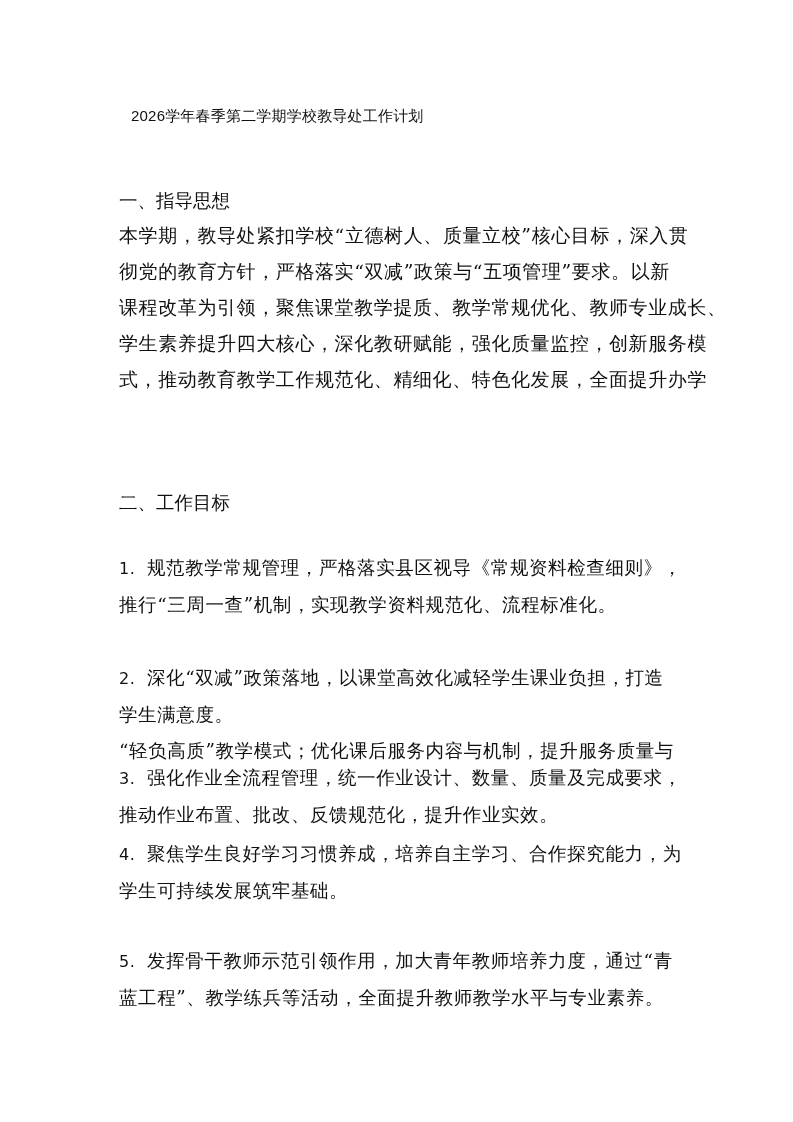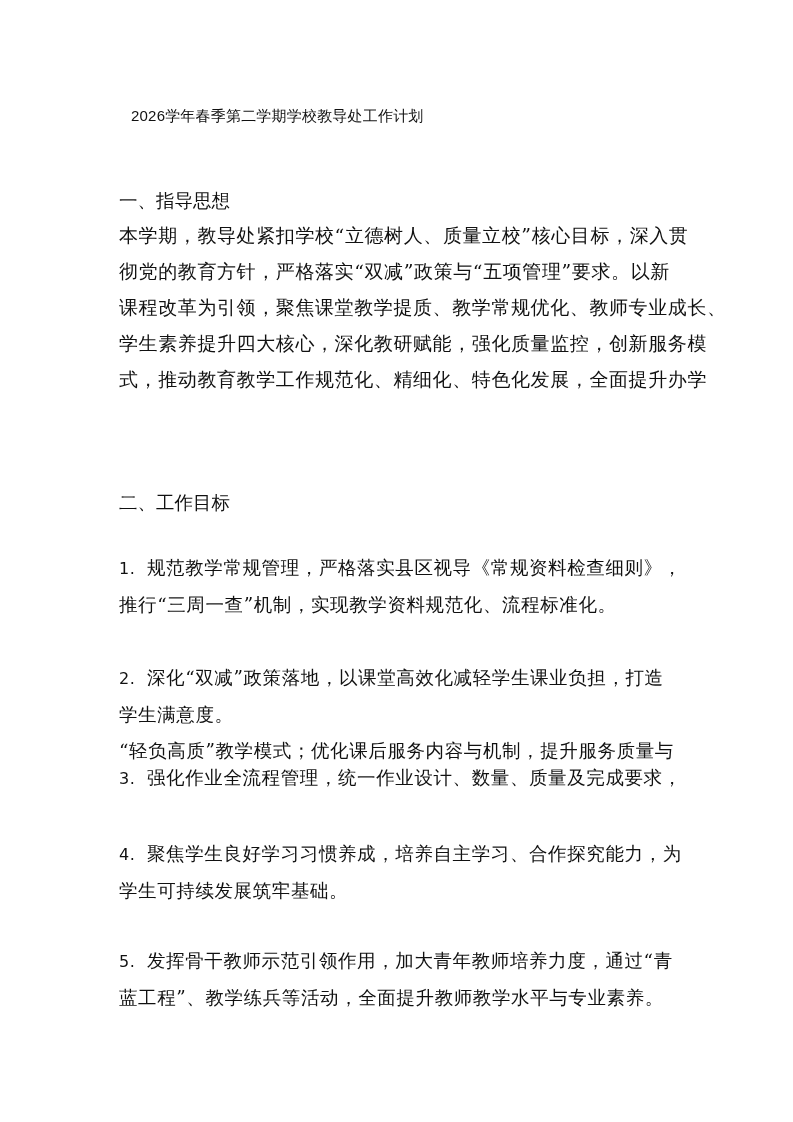--- a/index.html
+++ b/index.html
@@ -87,20 +87,21 @@
   </div>
 
   <div class="item" style="top:660px;">
     <span class="line"><span class="num">2.</span><span>深化“双减”政策落地，以课堂高效化减轻学生课业负担，打造</span></span>
     <span class="line">学生满意度。</span>
     <span class="line">“轻负高质”教学模式；优化课后服务内容与机制，提升服务质量与</span>
   </div>
 
   <div class="item" style="top:760px;">
     <span class="line"><span class="num">3.</span><span>强化作业全流程管理，统一作业设计、数量、质量及完成要求，</span></span>
+    <span class="line">推动作业布置、批改、反馈规范化，提升作业实效。</span>
   </div>
 
   <div class="item" style="top:836px;">
     <span class="line"><span class="num">4.</span><span>聚焦学生良好学习习惯养成，培养自主学习、合作探究能力，为</span></span>
     <span class="line">学生可持续发展筑牢基础。</span>
   </div>
 
   <div class="item" style="top:924px;margin-top:19px;">
     <span class="line"><span class="num">5.</span><span>发挥骨干教师示范引领作用，加大青年教师培养力度，通过“青</span></span>
     <span class="line">蓝工程”、教学练兵等活动，全面提升教师教学水平与专业素养。</span>

